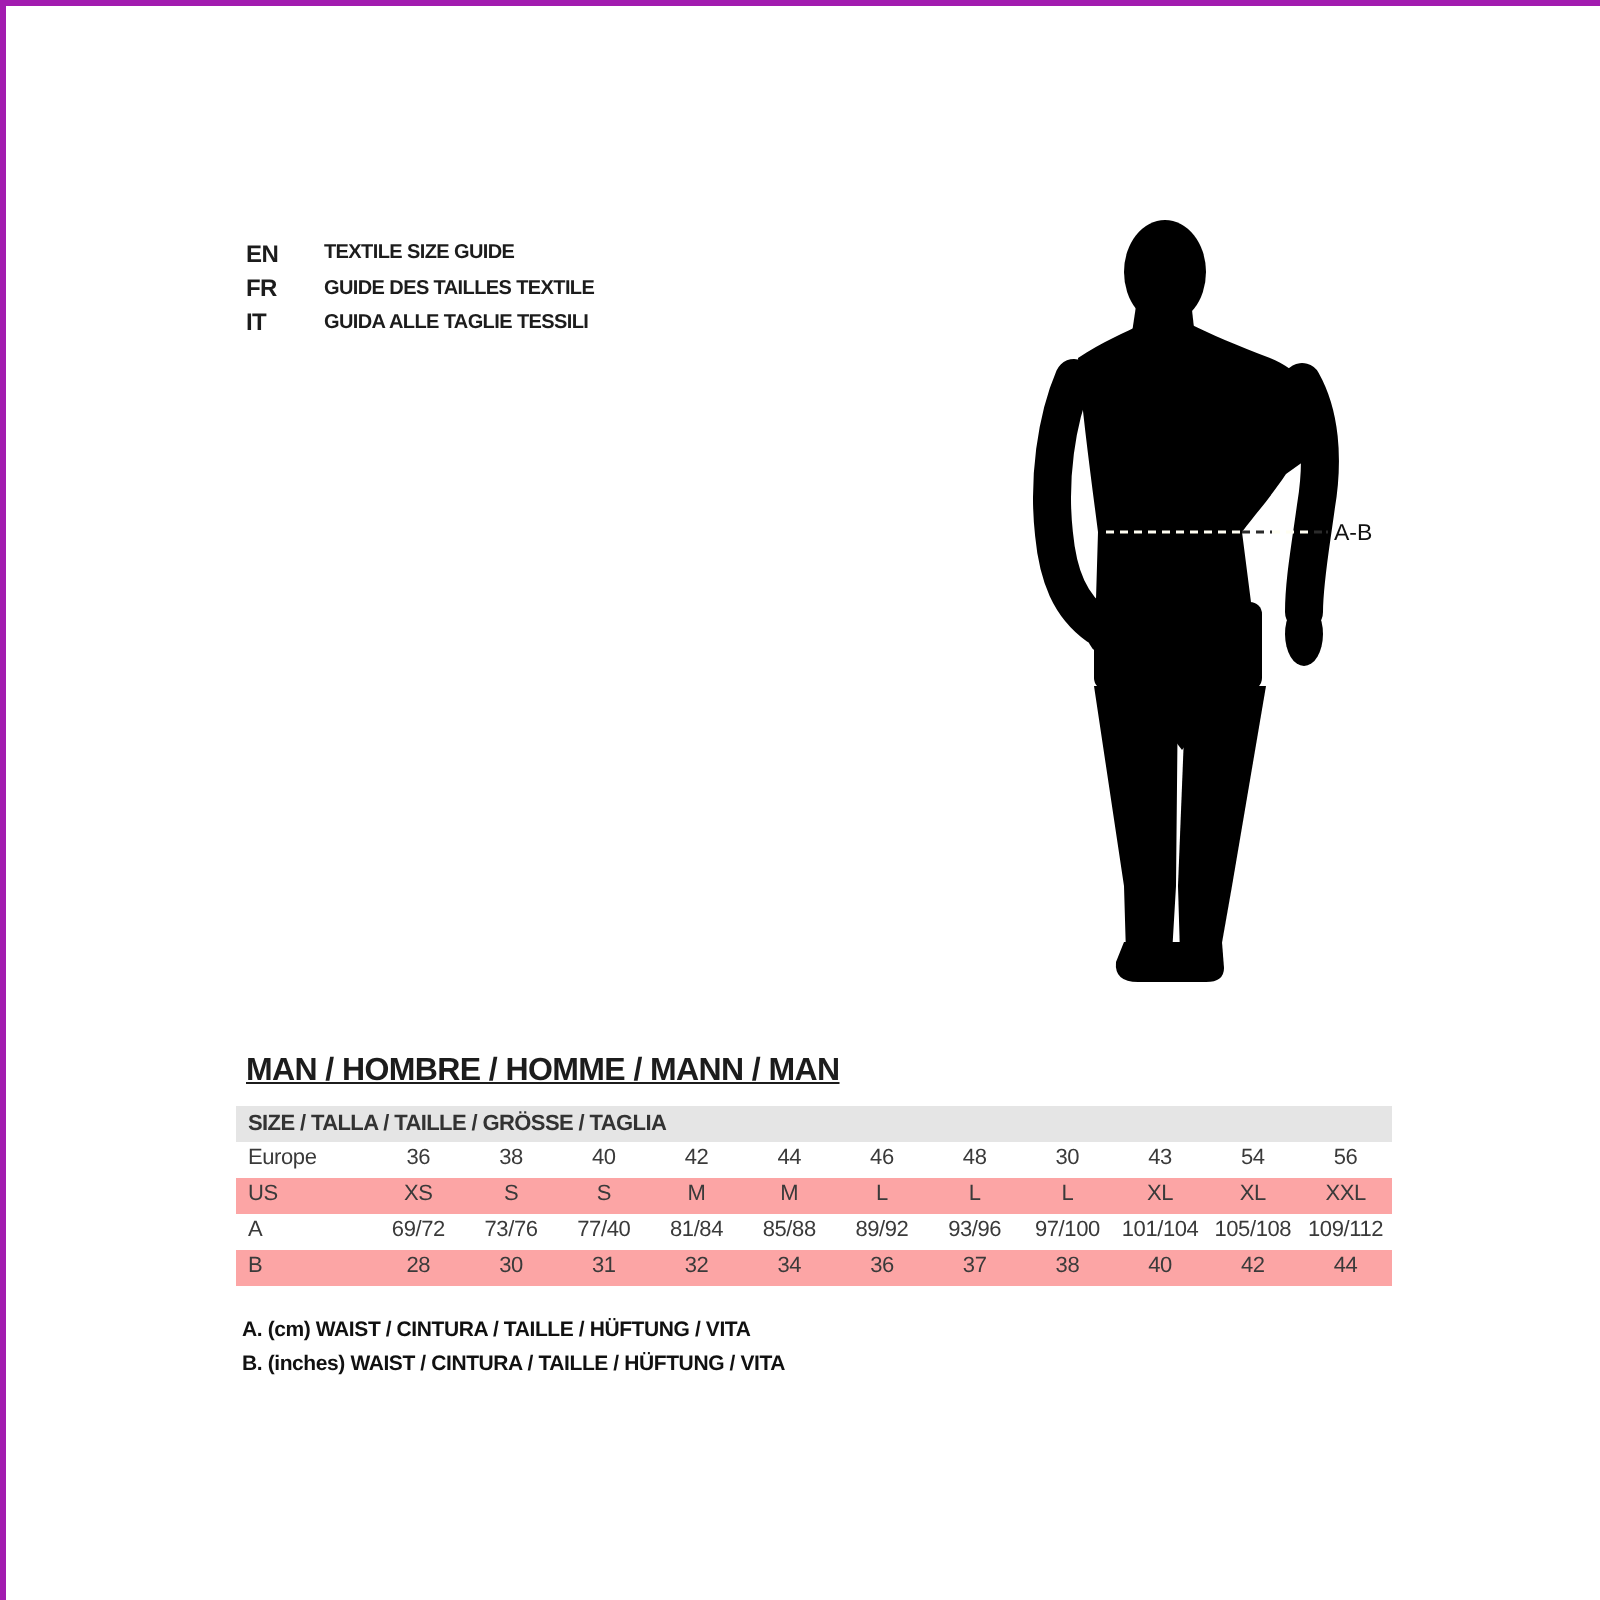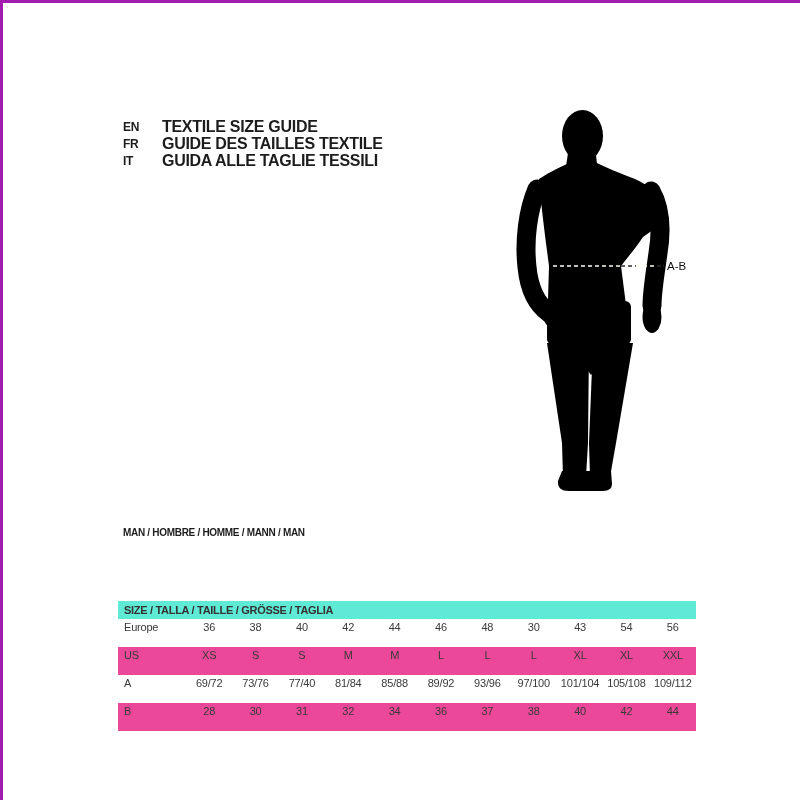--- a/index.html
+++ b/index.html
@@ -6,41 +6,41 @@
   .canvas{
     position:relative;width:798px;height:798px;background:#ffffff;
     border:3px solid #a21caf;overflow:hidden;
     font-family:"Liberation Sans","DejaVu Sans",sans-serif;
     color:#1c1c1c;
   }
   
   .lang-block{position:absolute;left:120px;top:115px;}
   .lang-row{display:flex;height:17.4px;align-items:center;}
   .lang-code{width:39px;font-weight:bold;font-size:12px;letter-spacing:-0.3px;}
-  .lang-label{font-weight:bold;font-size:16px;letter-spacing:-0.3px;white-space:nowrap;}
+  .lang-label{font-weight:bold;font-size:10px;letter-spacing:-0.3px;white-space:nowrap;}
   
   .garment-heading{
     position:absolute;left:120px;top:205px;
     font-weight:bold;font-size:13px;letter-spacing:-0.3px;white-space:nowrap;
   }
   
   .figure-svg{position:absolute;left:502px;top:102px;width:200px;height:398px;}
   
   .man-heading{
     position:absolute;left:120px;top:524px;
-    font-weight:bold;font-size:10px;letter-spacing:-0.3px;white-space:nowrap;
+    font-weight:bold;font-size:16px;letter-spacing:-0.3px;white-space:nowrap;text-decoration:underline;
   }
   
   .size-table{position:absolute;left:115px;top:550px;width:578px;}
   .t-header{
-    height:18px;line-height:18px;background:#5eead4;color:#333;
-    font-weight:bold;font-size:11px;letter-spacing:-0.3px;padding-left:6px;margin-top:48px;
+    height:18px;line-height:18px;background:#e5e5e5;color:#333;
+    font-weight:bold;font-size:11px;letter-spacing:-0.3px;padding-left:6px;
   }
-  .t-row{display:flex;height:28px;line-height:17.5px;font-size:11px;color:#3a3a3a;letter-spacing:-0.2px;}
-  .t-row.alt{background:#ec4899;justify-content:center;}
+  .t-row{display:flex;height:18px;line-height:17.5px;font-size:11px;color:#3a3a3a;letter-spacing:-0.2px;}
+  .t-row.alt{background:#fca5a5;justify-content:center;}
   .t-label{width:62px;padding-left:6px;text-align:left;}
   .t-cell{flex:1;text-align:center;}
   
   .notes{position:absolute;left:118px;top:654px;}
   .note-line{font-weight:bold;font-size:10.5px;letter-spacing:-0.2px;line-height:16.5px;color:#111;white-space:nowrap;}
 </style>
 </head>
 <body>
 
 <div class="canvas">
@@ -142,14 +142,18 @@
           <div class="t-cell">36</div>
           <div class="t-cell">37</div>
           <div class="t-cell">38</div>
           <div class="t-cell">40</div>
           <div class="t-cell">42</div>
           <div class="t-cell">44</div>
         </div>
       </div>
   </div>
 
+  <div class="notes">
+      <div class="note-line">A. (cm) WAIST / CINTURA / TAILLE / HÜFTUNG / VITA</div>
+      <div class="note-line">B. (inches) WAIST / CINTURA / TAILLE / HÜFTUNG / VITA</div>
+    </div>
 
 </div>
 
 </body></html>

